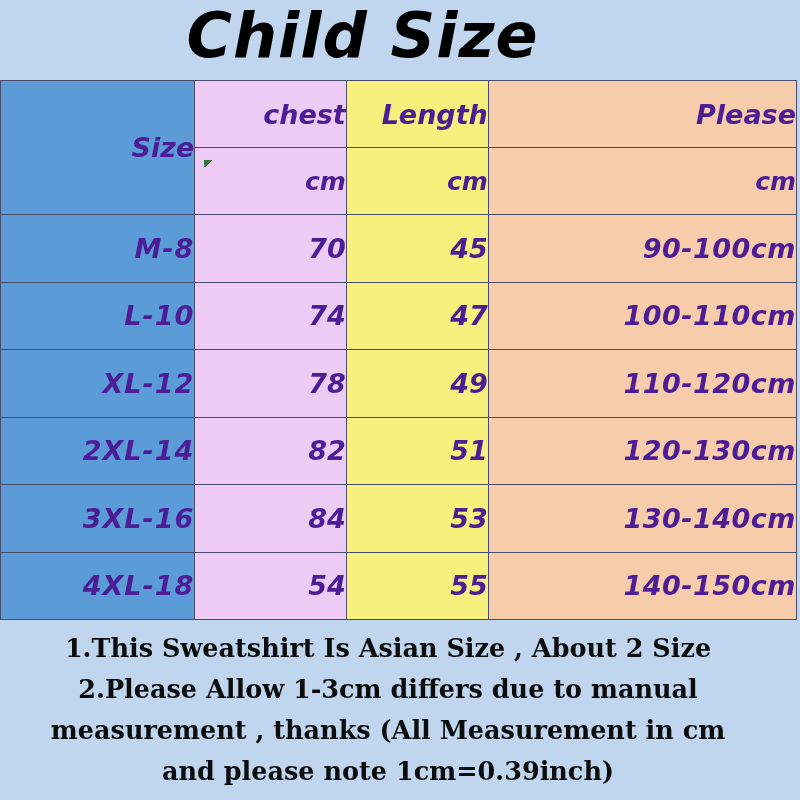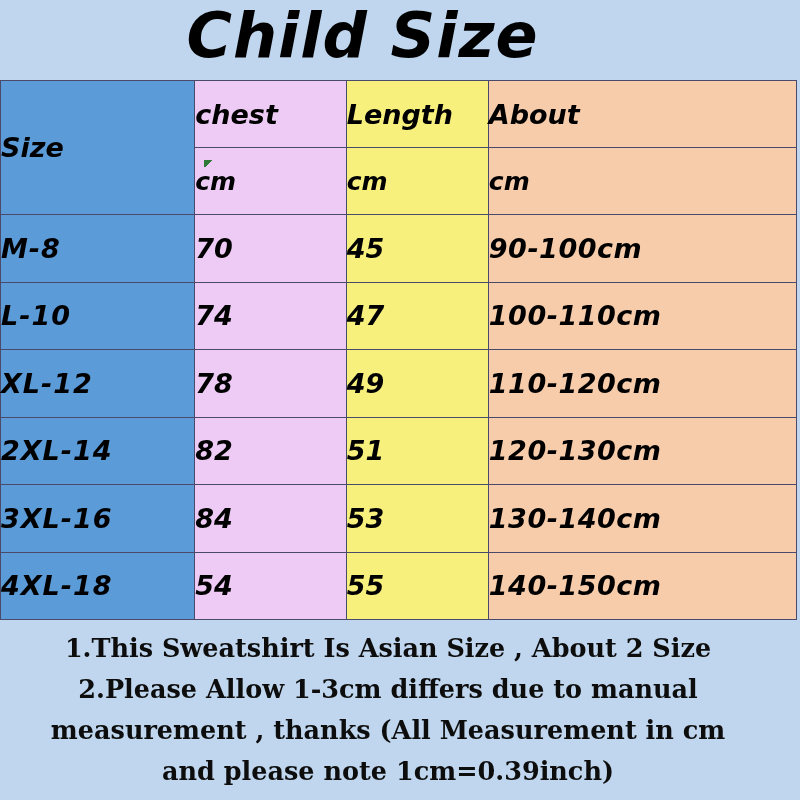--- a/index.html
+++ b/index.html
@@ -52,26 +52,26 @@
     height: 532px;
   }
   table.size-table {
     border-collapse: collapse;
     width: 797px;
     height: 532px;
     table-layout: fixed;
   }
   table.size-table td {
     border: 1px solid #4a4a6a;
-    text-align: left;
+    text-align: right;
     vertical-align: middle;
     font-family: "DejaVu Sans", sans-serif;
     font-style: italic;
     font-weight: bold;
-    color: #000000;
+    color: #4c1d95;
     padding: 0;
   }
   .col-size   { width: 186px; background: #5b9bd8; }
   .col-chest  { width: 145px; background: #eecbf5; }
   .col-length { width: 136px; background: #f8f07d; }
   .col-height { width: 295px; background: #f7ccab; }
 
   .head-main { font-size: 27px; height: 66px; }
   .head-unit { font-size: 25px; height: 66px; }
   .head-size { font-size: 27px; }
@@ -130,21 +130,21 @@
         <col class="col-size">
         <col class="col-chest">
         <col class="col-length">
         <col class="col-height">
       </colgroup>
       <tbody>
         <tr>
           <td class="col-size head-size" rowspan="2">Size</td>
           <td class="col-chest head-main">chest</td>
           <td class="col-length head-main">Length</td>
-          <td class="col-height head-main">About</td>
+          <td class="col-height head-main">Please</td>
         </tr>
         <tr>
           <td class="col-chest head-unit">cm</td>
           <td class="col-length head-unit">cm</td>
           <td class="col-height head-unit">cm</td>
         </tr>
 
         <tr class="data-row">
           <td class="col-size cell-size">M-8</td>
           <td class="col-chest cell-num">70</td>

